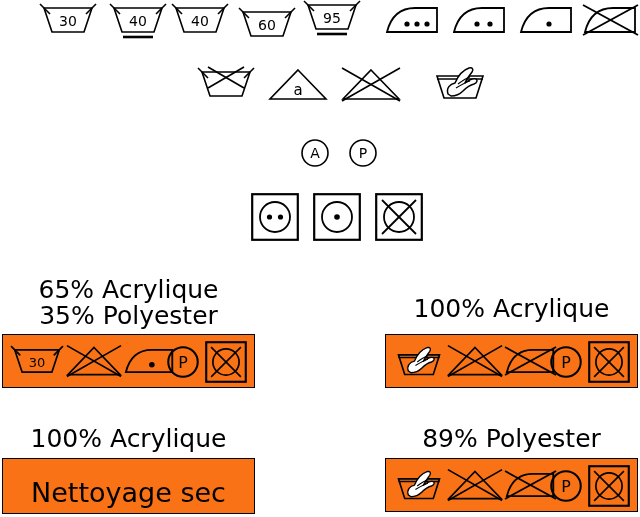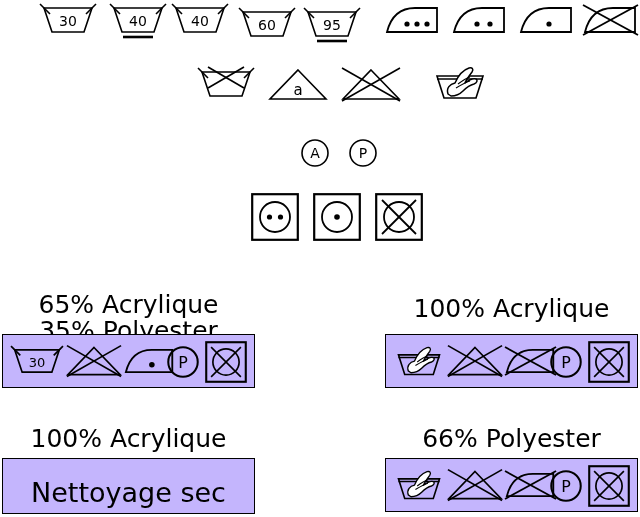--- a/index.html
+++ b/index.html
@@ -28,21 +28,21 @@
     font-size: 25px;
     line-height: 26px;
     color: #000000;
     white-space: pre;
     text-align: center;
   }
   .label-box {
     position: absolute;
     border: 1.6px solid #000000;
     box-sizing: border-box;
-    background: #c4b5fd;
+    background: #f97316;
   }
   .drytext {
     position: absolute;
     font-family: "DejaVu Sans", sans-serif;
     font-size: 27px;
     color: #000000;
     white-space: pre;
     text-align: center;
     width: 100%;
     top: 18px;
@@ -82,21 +82,21 @@
 
 <div class="sym" style="left:239px; top:8px;">
   <svg width="56" height="32" viewBox="0 0 56 32">
     <path d="M4 4 L52 4 L44 28 L12 28 Z" fill="none" stroke="#000" stroke-width="1.6"></path>
     <line x1="0" y1="0" x2="10" y2="10" stroke="#000" stroke-width="1.6"></line>
     <line x1="56" y1="0" x2="46" y2="10" stroke="#000" stroke-width="1.6"></line>
     <text x="28" y="22" font-family="DejaVu Sans, sans-serif" font-size="14" text-anchor="middle" fill="#000">60</text>
   </svg>
 </div>
 
-<div class="sym" style="left:304px; top:8px;text-decoration:underline;">
+<div class="sym" style="left:304px; top:1px;text-decoration:underline;">
   <svg width="56" height="36" viewBox="0 0 56 36">
     <path d="M4 4 L52 4 L44 28 L12 28 Z" fill="none" stroke="#000" stroke-width="1.6"></path>
     <line x1="0" y1="0" x2="10" y2="10" stroke="#000" stroke-width="1.6"></line>
     <line x1="56" y1="0" x2="46" y2="10" stroke="#000" stroke-width="1.6"></line>
     <text x="28" y="22" font-family="DejaVu Sans, sans-serif" font-size="14" text-anchor="middle" fill="#000">95</text>
     <line x1="13" y1="33" x2="43" y2="33" stroke="#000" stroke-width="2.6"></line>
   </svg>
 </div>
 
 <div class="sym" style="left:385px; top:4px;">
@@ -200,21 +200,21 @@
 
 <div class="sym" style="left:375px; top:193px;">
   <svg width="48" height="48" viewBox="0 0 48 48">
     <rect x="1.2" y="1.2" width="45.6" height="45.6" fill="none" stroke="#000" stroke-width="2.2"></rect>
     <circle cx="24" cy="24" r="15" fill="none" stroke="#000" stroke-width="1.8"></circle>
     <line x1="7" y1="7" x2="41" y2="41" stroke="#000" stroke-width="1.8"></line>
     <line x1="41" y1="7" x2="7" y2="41" stroke="#000" stroke-width="1.8"></line>
   </svg>
 </div>
 
-<div class="label-title" style="left: 2px; top: 292px; width: 253px; white-space: pre;">65% Acrylique
+<div class="label-title" style="left: 2px; top: 277px; width: 253px; white-space: pre;">65% Acrylique
 35% Polyester</div>
 
 <div class="label-box" style="left:2px; top:334px; width:253px; height:54px;"></div>
 
 <div class="sym" style="left:11px; top:346px;">
   <svg width="52" height="30" viewBox="0 0 56 32">
     <path d="M4 4 L52 4 L44 28 L12 28 Z" fill="none" stroke="#000" stroke-width="1.8"></path>
     <line x1="0" y1="0" x2="10" y2="10" stroke="#000" stroke-width="1.8"></line>
     <line x1="56" y1="0" x2="46" y2="10" stroke="#000" stroke-width="1.8"></line>
     <text x="28" y="23" font-family="DejaVu Sans, sans-serif" font-size="14" text-anchor="middle" fill="#000">30</text>
@@ -298,21 +298,21 @@
     <line x1="41" y1="7" x2="7" y2="41" stroke="#000" stroke-width="1.9"></line>
   </svg>
 </div>
 
 <div class="label-title" style="left: 2px; top: 426px; width: 253px; white-space: pre;">100% Acrylique</div>
 
 <div class="label-box" style="left:2px; top:458px; width:253px; height:56px;">
   <div class="drytext">Nettoyage sec</div>
 </div>
 
-<div class="label-title" style="left: 385px; top: 426px; width: 253px; white-space: pre;">66% Polyester</div>
+<div class="label-title" style="left: 385px; top: 426px; width: 253px; white-space: pre;">89% Polyester</div>
 
 <div class="label-box" style="left:385px; top:458px; width:253px; height:54px;"></div>
 
 <div class="sym" style="left:394px; top:468px;">
   <svg width="50" height="36" viewBox="0 0 56 36">
     <path d="M5 10 L51 10 L44 32 L12 32 Z" fill="none" stroke="#000" stroke-width="1.8"></path>
     <line x1="5" y1="13" x2="51" y2="13" stroke="#000" stroke-width="1.8"></line>
     <path d="M16 28 C 14 22, 18 18, 23 17 C 26 10, 31 4, 37 2 C 40 1, 42 3, 40 6 C 37 10, 34 14, 33 17
              C 37 14, 41 12, 44 13 C 46 14, 45 17, 42 18 C 38 19, 34 22, 31 25 C 28 28, 23 30, 19 30 Z" fill="#fff" stroke="#000" stroke-width="1.5" stroke-linejoin="round"></path>
     <path d="M26 18 C 30 15, 35 12, 38 11" fill="none" stroke="#000" stroke-width="1.2"></path>

